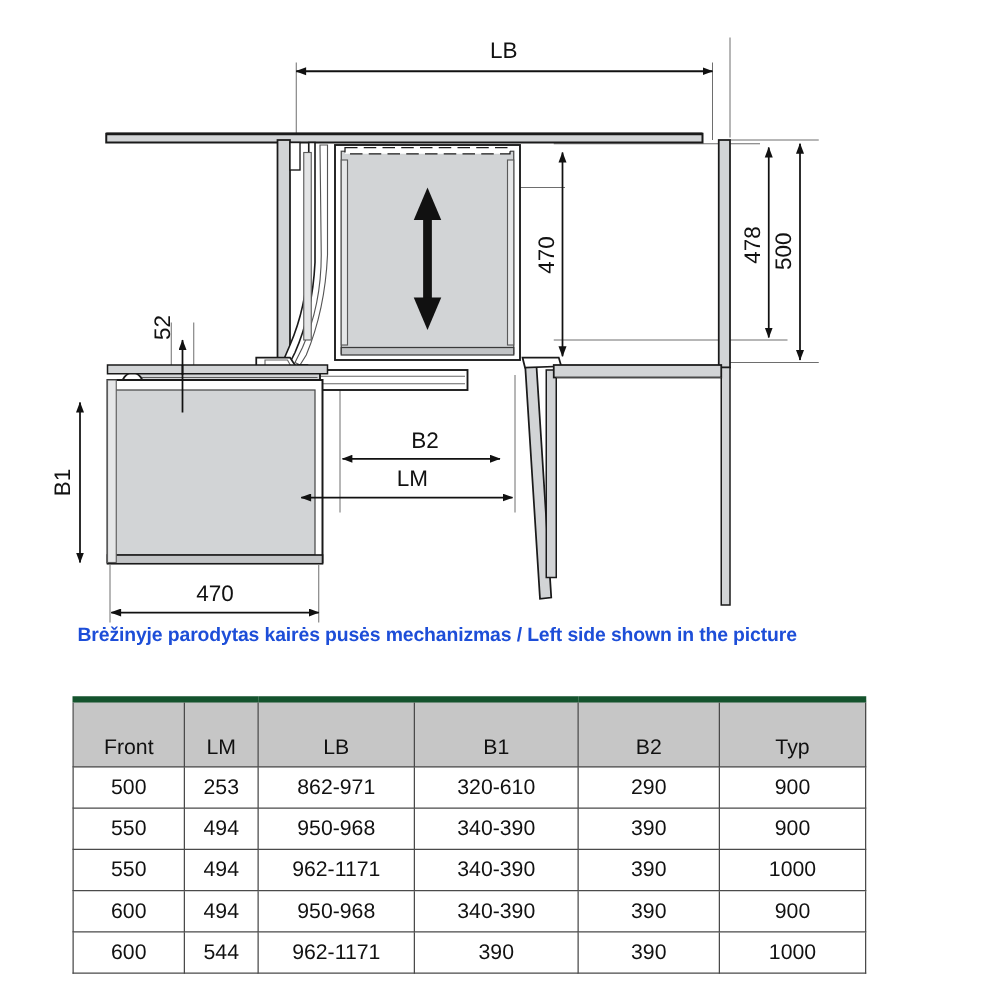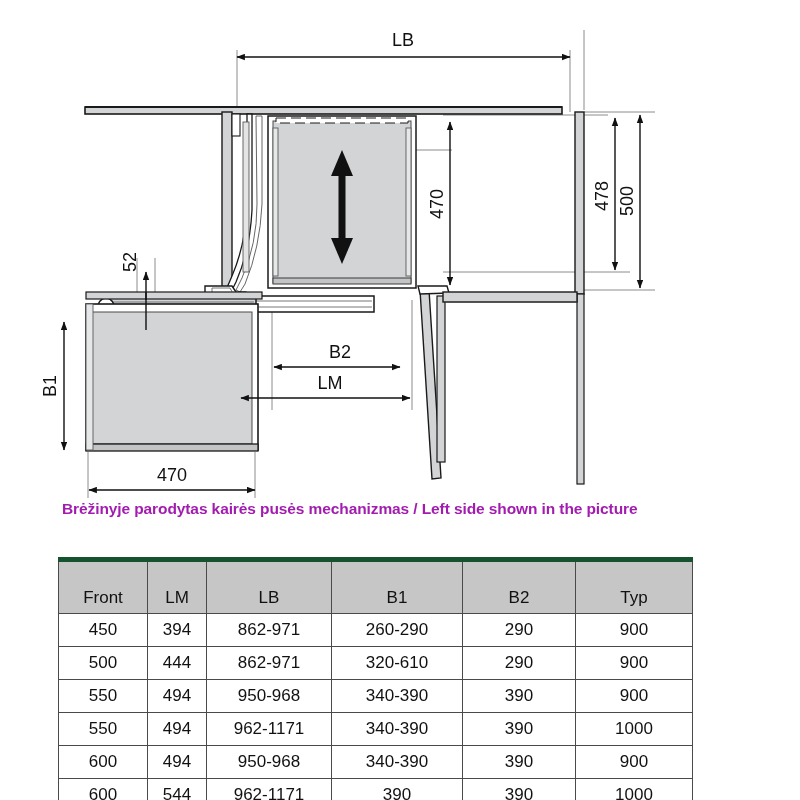--- a/index.html
+++ b/index.html
@@ -31,21 +31,21 @@
   .caption-block {
     position: absolute;
     left: 62px;
     top: 498px;
     width: 700px;
   }
   .caption-line {
     font-family: "Liberation Sans", sans-serif;
     font-size: 15.5px;
     font-weight: bold;
-    color: #a21caf;
+    color: #1d4ed8;
     line-height: 21px;
     white-space: nowrap;
     letter-spacing: -0.1px;
   }
   #spec-table {
     position: absolute;
     left: 58px;
     top: 557px;
     width: 628px;
     border-collapse: collapse;
@@ -242,30 +242,22 @@
         <th class="col-front">Front</th>
         <th class="col-lm">LM</th>
         <th class="col-lb">LB</th>
         <th class="col-b1">B1</th>
         <th class="col-b2">B2</th>
         <th class="col-typ">Typ</th>
       </tr>
     </thead>
     <tbody>
       <tr>
-        <td>450</td>
-        <td>394</td>
-        <td>862-971</td>
-        <td>260-290</td>
-        <td>290</td>
-        <td>900</td>
-      </tr>
-      <tr>
         <td>500</td>
-        <td>444</td>
+        <td>253</td>
         <td>862-971</td>
         <td>320-610</td>
         <td>290</td>
         <td>900</td>
       </tr>
       <tr>
         <td>550</td>
         <td>494</td>
         <td>950-968</td>
         <td>340-390</td>

